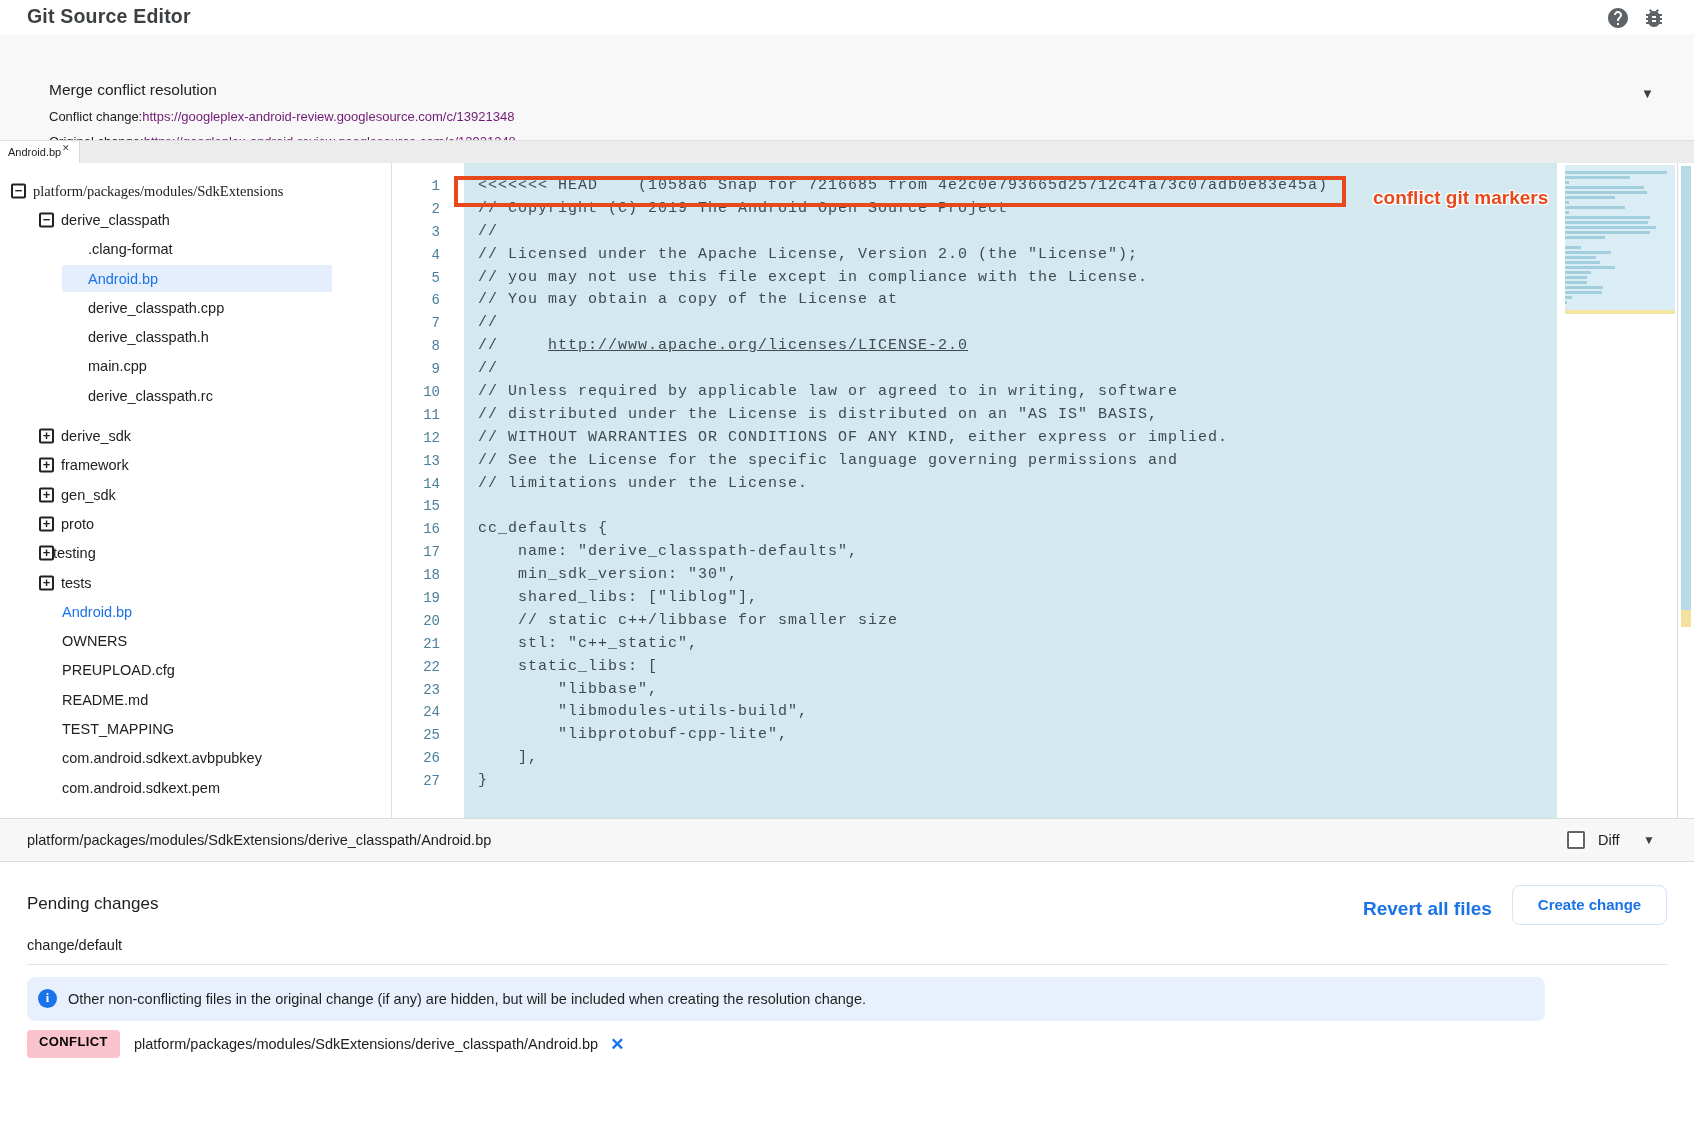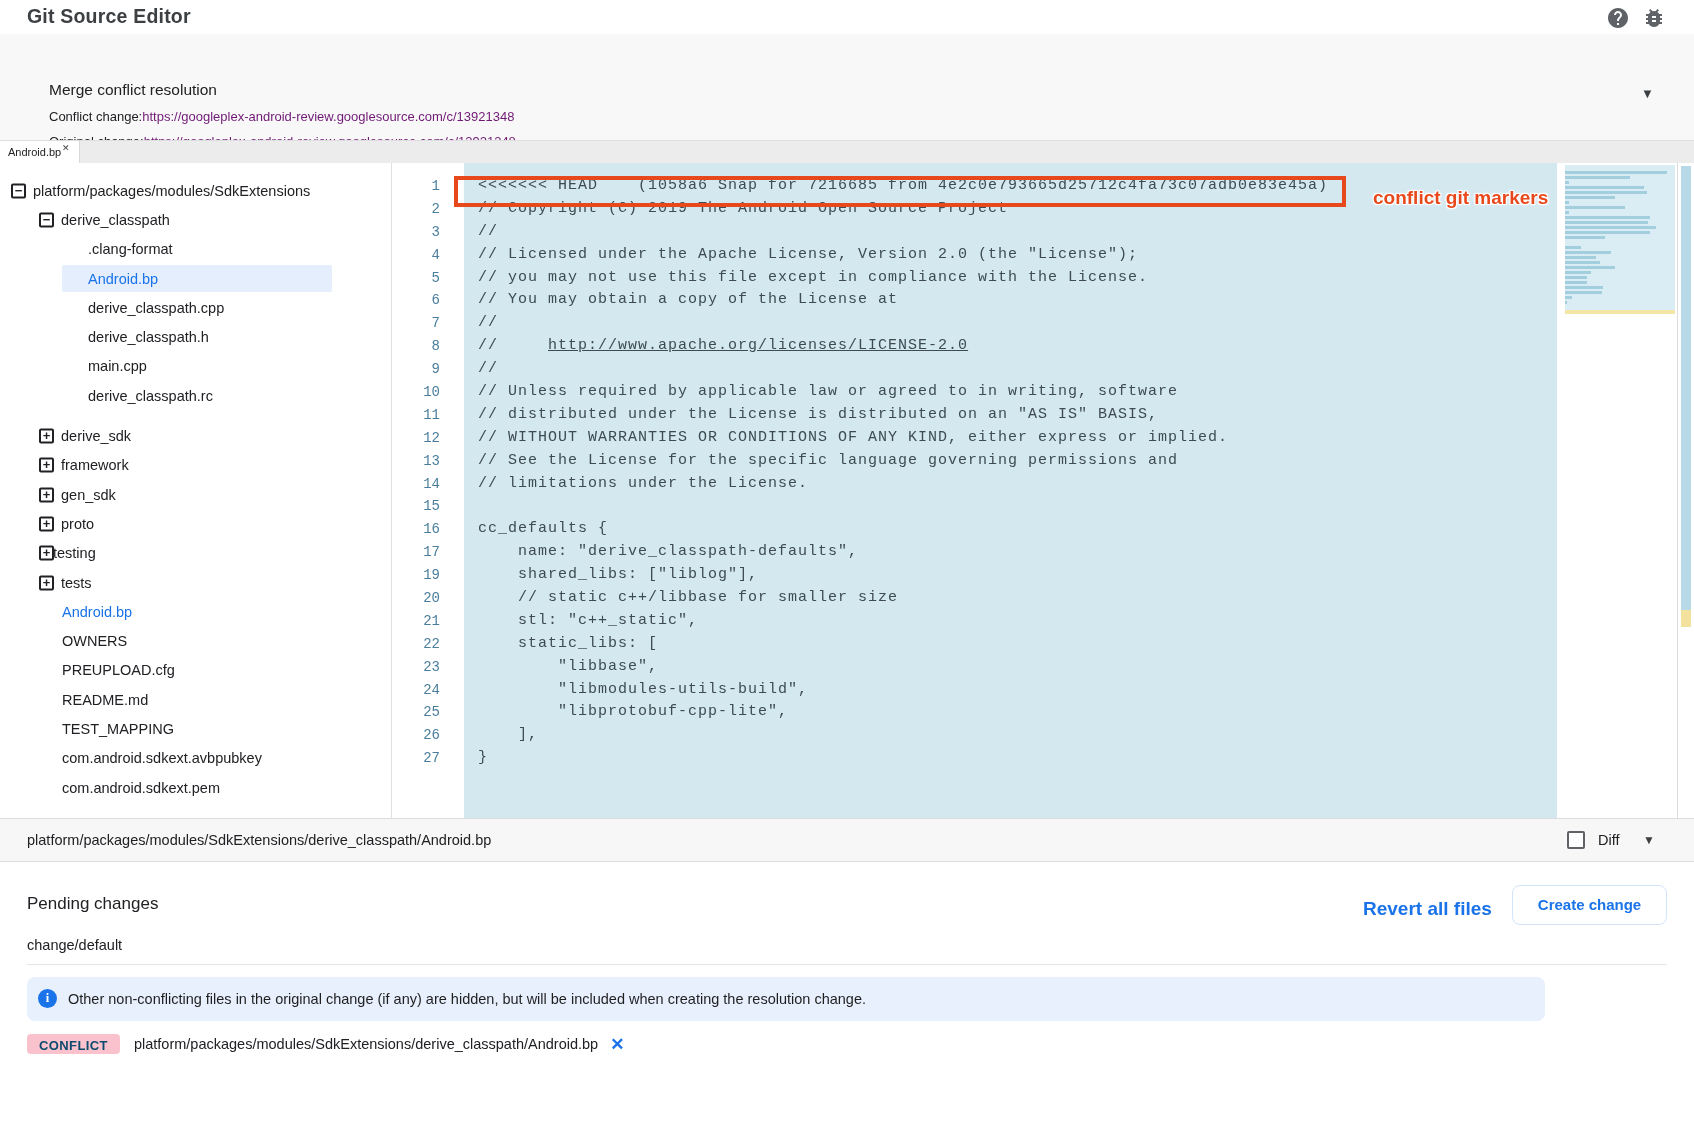--- a/index.html
+++ b/index.html
@@ -72,21 +72,21 @@
      font-size:15px;font-weight:600;color:#1a73e8;text-align:center;line-height:38px;cursor:pointer;box-sizing:border-box;font-family:"Liberation Sans",sans-serif;}
   .branch-label{position:absolute;left:27px;top:937px;font-size:14.5px;color:#202124;}
   .hr{position:absolute;left:27px;top:964px;width:1640px;height:1px;background:#e4e4e4;}
 
   .info-banner{position:absolute;left:27px;top:977px;width:1518px;height:44px;background:#e8f0fe;border-radius:8px;}
   .info-icon{position:absolute;left:11px;top:12px;width:19px;height:19px;border-radius:50%;background:#1a73e8;color:#fff;
      font-size:12.5px;font-weight:700;text-align:center;line-height:19px;font-family:"Liberation Serif",serif;}
   .info-text{position:absolute;left:41px;top:0;line-height:44px;font-size:14.5px;color:#1f1f1f;white-space:nowrap;}
 
   .conflict-row{position:absolute;left:27px;top:1032px;height:24px;display:flex;align-items:center;}
-  .conflict-badge{height:20px;border-radius:4px;background:#f9c2cc;color:#0c4a6e;font-size:13px;font-weight:600;letter-spacing:.4px;
+  .conflict-badge{height:28px;border-radius:4px;background:#f9c2cc;color:#000000;font-size:13px;font-weight:600;letter-spacing:.4px;
      line-height:24px;padding:0 12px;}
   .conflict-path{margin-left:14px;font-size:14.5px;color:#202124;}
   .remove-x{margin-left:12px;font-size:17px;font-weight:700;color:#1a73e8;cursor:pointer;}
 </style>
 </head>
 <body>
 
 <div id="app">
 
   <div class="header">
@@ -117,21 +117,21 @@
   <div class="tab-strip">
     <div class="tab">
       <span class="tlabel">Android.bp</span>
       <span class="tclose">✕</span>
     </div>
   </div>
 
   <div class="tree" id="file-tree">
       <div class="tree-row">
         <span class="expander" style="left: 11px;">−</span>
-        <span class="lbl" style="left: 33px;">platform/packages/modules/SdkExtensions</span>
+        <span class="lbl" style="left: 33px; font-family: Liberation Serif, serif;">platform/packages/modules/SdkExtensions</span>
       </div>
       <div class="tree-row">
         <span class="expander" style="left: 39px;">−</span>
         <span class="lbl" style="left: 61px;">derive_classpath</span>
       </div>
       <div class="tree-row">
         <span class="lbl" style="left: 88px;">.clang-format</span>
       </div>
       <div class="tree-row link">
         <span class="hl"></span>
@@ -276,20 +276,25 @@
       </div>
       <div class="code-row">
         <span class="gutter-num">16</span>
         <span class="gutter-gap"></span>
         <span class="code-text">cc_defaults {</span>
       </div>
       <div class="code-row">
         <span class="gutter-num">17</span>
         <span class="gutter-gap"></span>
         <span class="code-text">    name: "derive_classpath-defaults",</span>
+      </div>
+      <div class="code-row">
+        <span class="gutter-num">18</span>
+        <span class="gutter-gap"></span>
+        <span class="code-text">    min_sdk_version: "30",</span>
       </div>
       <div class="code-row">
         <span class="gutter-num">19</span>
         <span class="gutter-gap"></span>
         <span class="code-text">    shared_libs: ["liblog"],</span>
       </div>
       <div class="code-row">
         <span class="gutter-num">20</span>
         <span class="gutter-gap"></span>
         <span class="code-text">    // static c++/libbase for smaller size</span>

